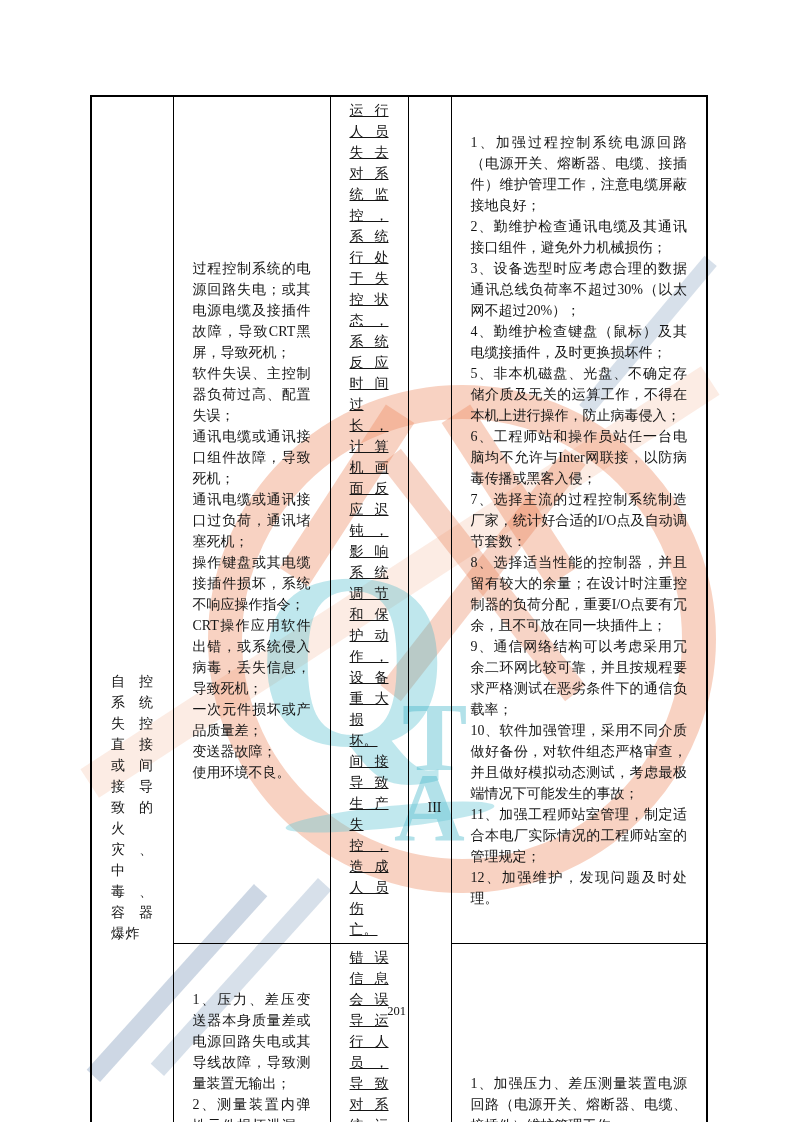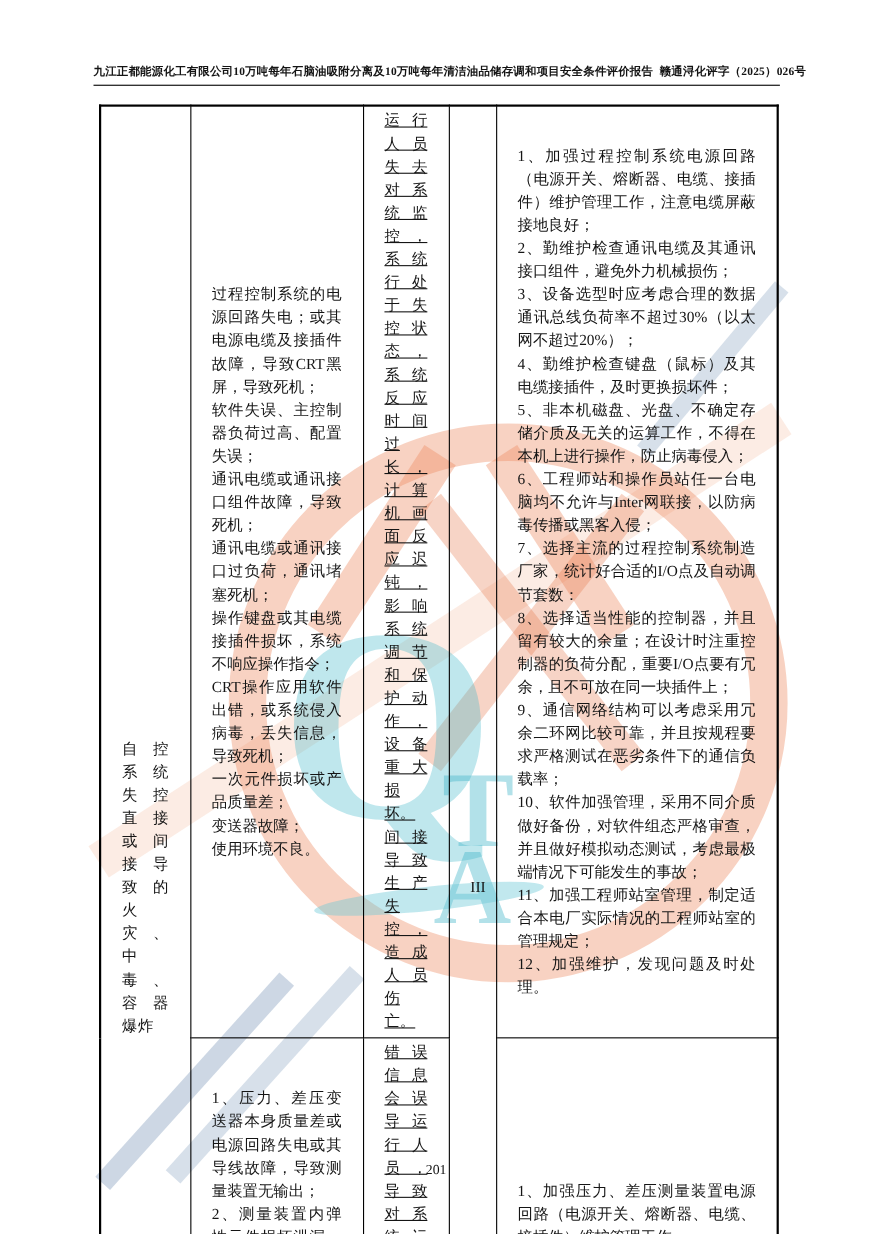--- a/index.html
+++ b/index.html
@@ -35,21 +35,21 @@
                       white-space:pre-line;text-align:justify;text-justify:inter-character;
                       font-size:14px;line-height:21px;color:#151515;background:transparent;}
   table.risk-table{border:2px solid #000;}
   td.c-hazard{padding:2px 4px;font-size:14px;line-height:22px;letter-spacing:0.5px;}
   td.c-cons{font-size:13.5px;line-height:21px;padding:3px 5px;text-decoration:underline;}
   td.c-level{text-align:center;font-size:14.5px;white-space:normal;padding:0;}
   td.c-meas1{font-size:13.4px;line-height:19.4px;padding:2px 6px;}
   td.c-meas2{font-size:13.6px;line-height:21px;padding:3px 6px;}
   td.c-cause2{font-size:13.5px;line-height:19.8px;}
   
-  .page-number{position:absolute;left:0;right:0;top:1056px;z-index:1;text-align:center;
+  .page-number{position:absolute;left:0;right:0;top:1004px;z-index:1;text-align:center;
                font-size:12.5px;color:#111;}
 </style>
 </head>
 <body>
 
 <div class="page">
 
   <div class="watermark">
     <div class="wm-band"></div>
     <div class="wm-ring"></div>
@@ -59,23 +59,20 @@
     <div class="wm-x2"></div>
     <span class="wm-q">Q</span>
     <span class="wm-t">T</span>
     <span class="wm-a">A</span>
     <div class="wm-s1"></div>
     <div class="wm-s2"></div>
     <div class="wm-s3"></div>
     <div class="wm-wave"></div>
   </div>
 
-  <div class="page-header">
-    <span>九江正都能源化工有限公司10万吨每年石脑油吸附分离及10万吨每年清洁油品储存调和项目安全条件评价报告</span><span class="docno">赣通浔化评字（2025）026号</span>
-  </div>
 
   <table class="risk-table">
     <colgroup>
       <col style="width:82px">
         <col style="width:157px">
         <col style="width:78px">
       <col style="width:43px">
         <col style="width:256px">
     </colgroup>
     <tbody>

